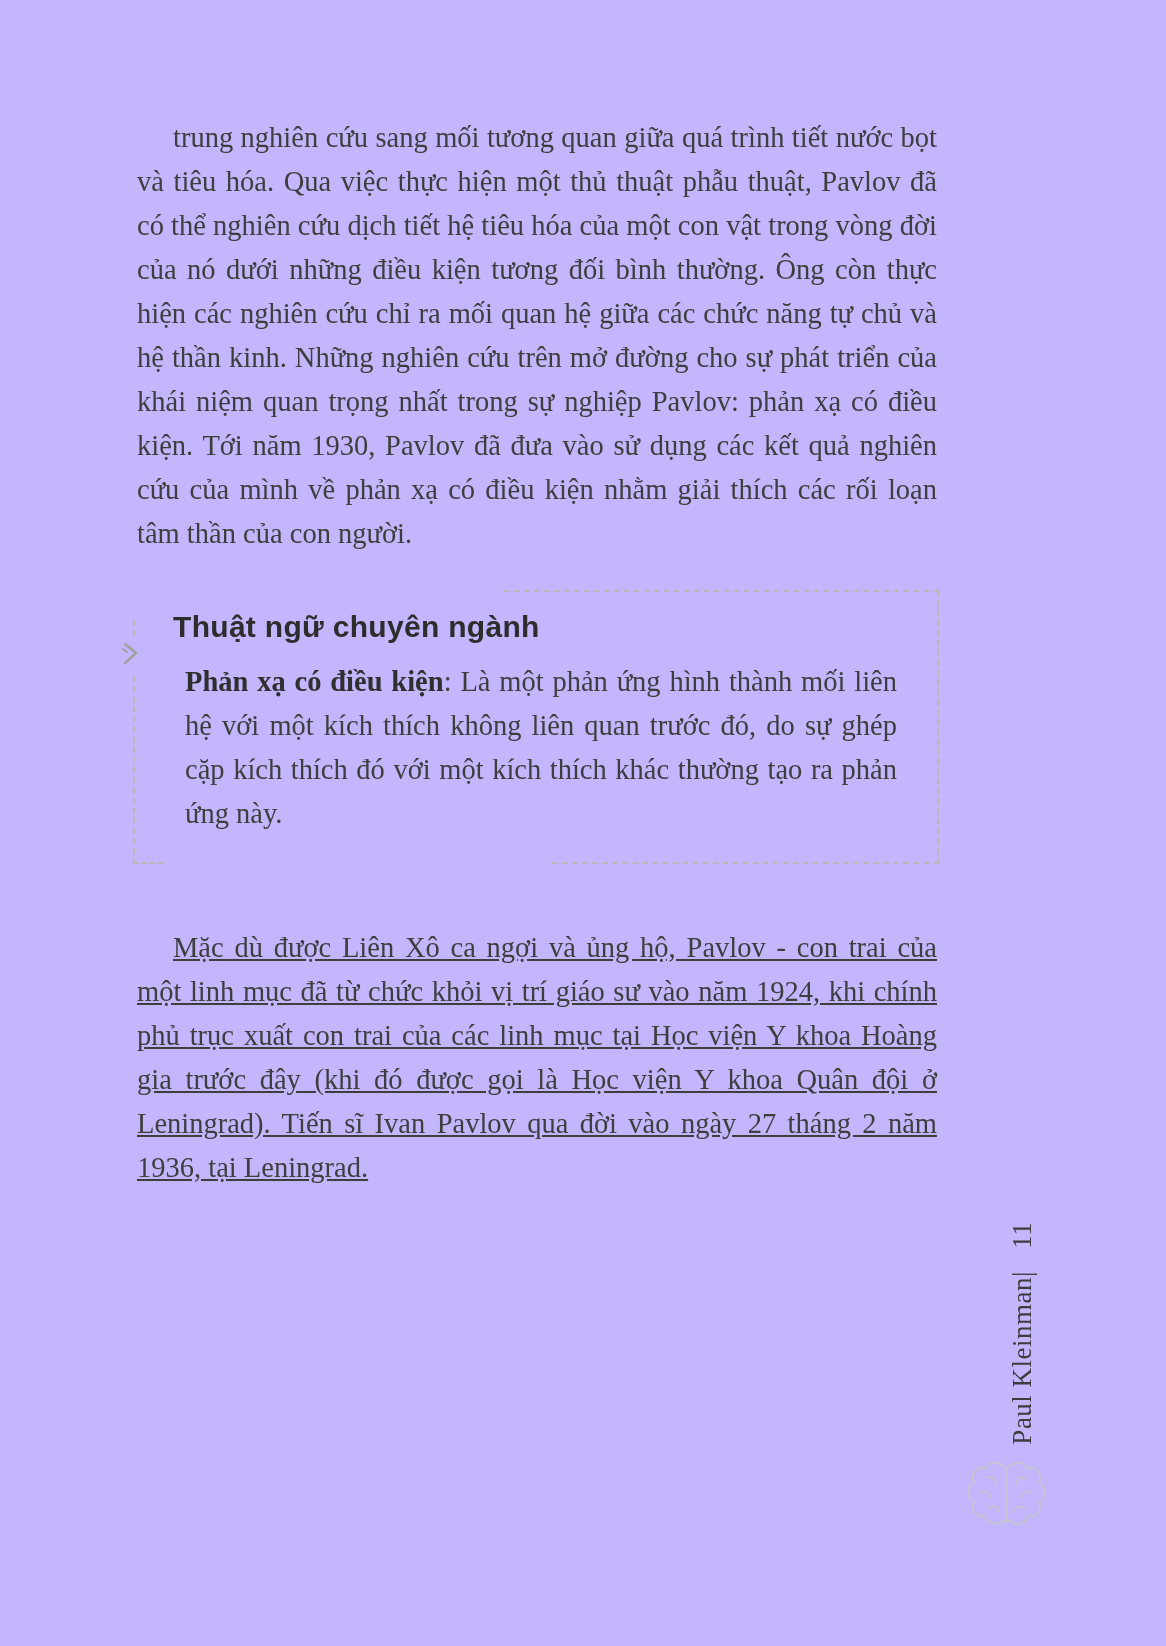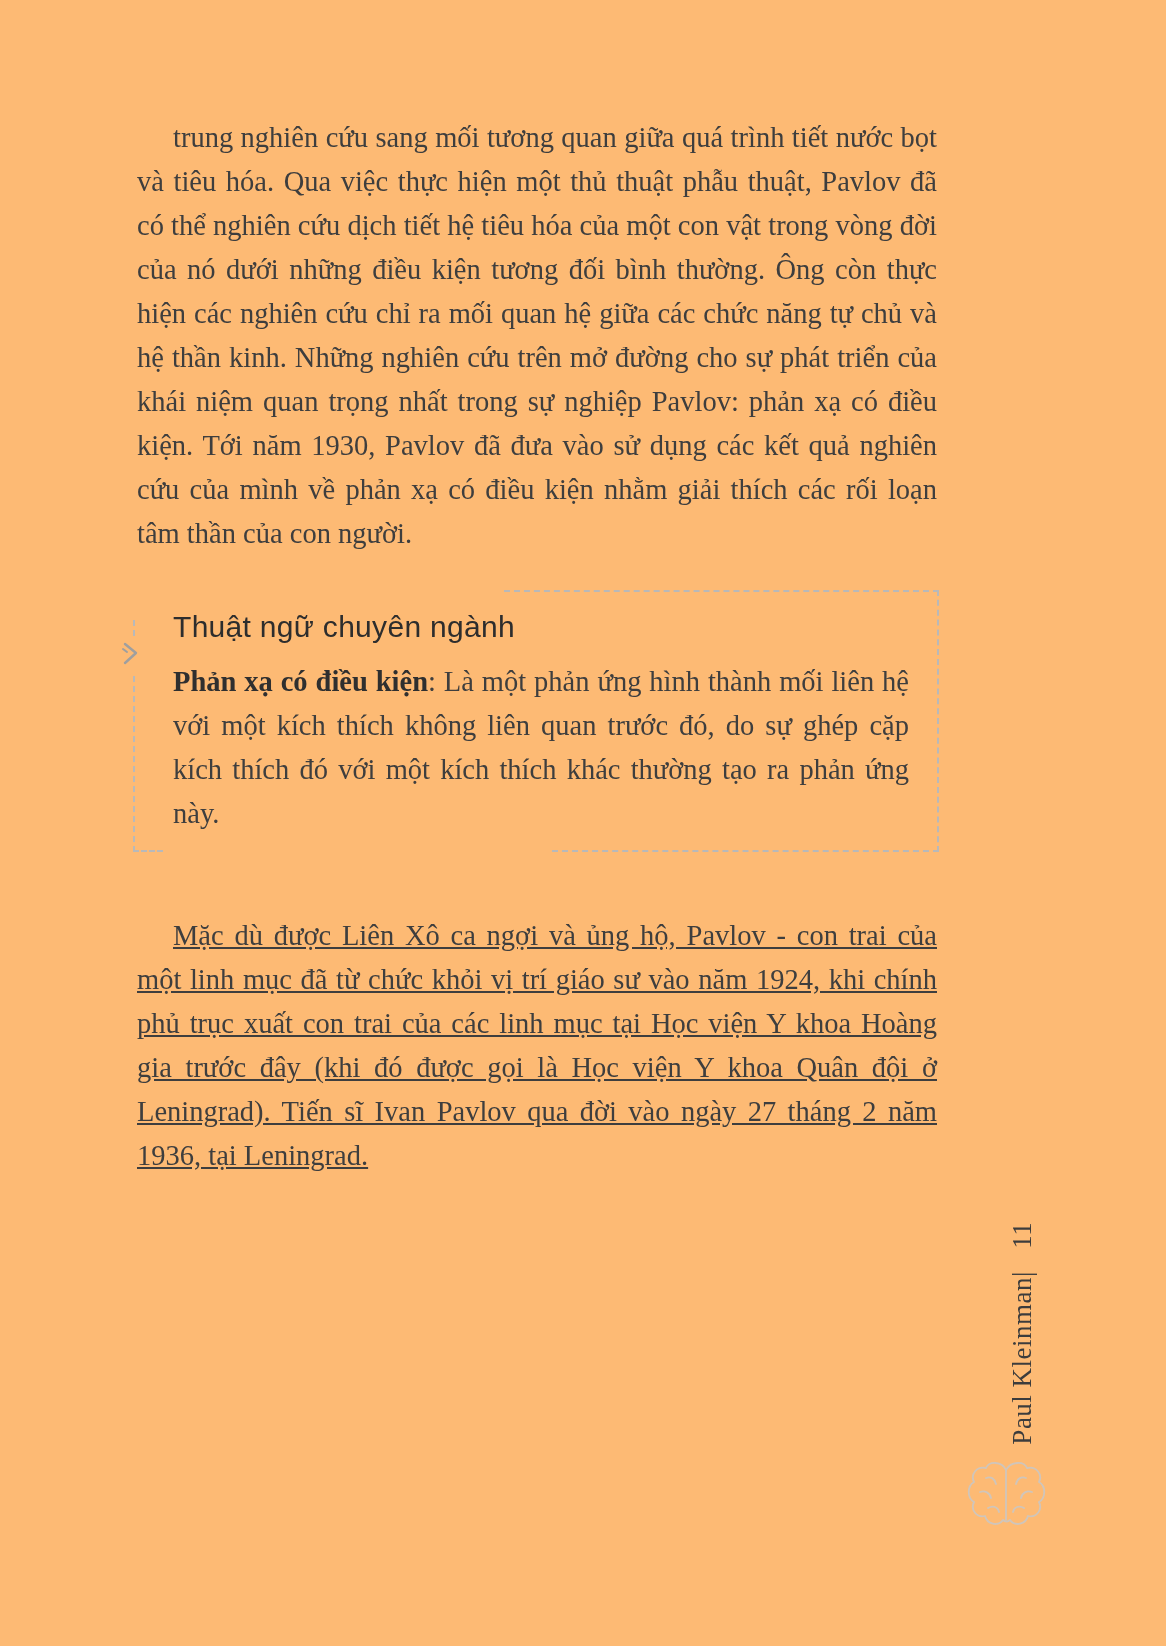--- a/index.html
+++ b/index.html
@@ -1,21 +1,21 @@
 <!DOCTYPE html>
 <html><head>
 <meta charset="utf-8">
 <style>
   html, body { margin: 0; padding: 0; background: #ffffff; }
 
   .page {
     position: relative;
     width: 1166px;
     height: 1646px;
-    background: #fdba74;
+    background: #c4b5fd;
     font-family: "Liberation Serif", serif;
     color: #3e3e3e;
     overflow: hidden;
   }
 
   .content {
     position: absolute;
     left: 137px;
     top: 116px;
     width: 800px;
@@ -57,28 +57,28 @@
     position: absolute;
     left: -13px;
     top: 50px;
     width: 22px;
     height: 28px;
   }
 
   .term-heading {
     margin: 0 0 16px 0;
     font-family: "Liberation Sans", sans-serif;
-    font-weight: 400;
+    font-weight: 700;
     font-size: 30px;
     letter-spacing: 0.3px;
     color: #2d2d2d;
   }
 
   .term-text {
-    margin: 0;
+    margin: 12px;
     font-size: 28.5px;
     line-height: 44px;
     text-align: justify;
     color: #3e3e3e;
   }
 
   .term-label { font-weight: 700; color: #2f2f2f; }
 
   
   .side-footer {

